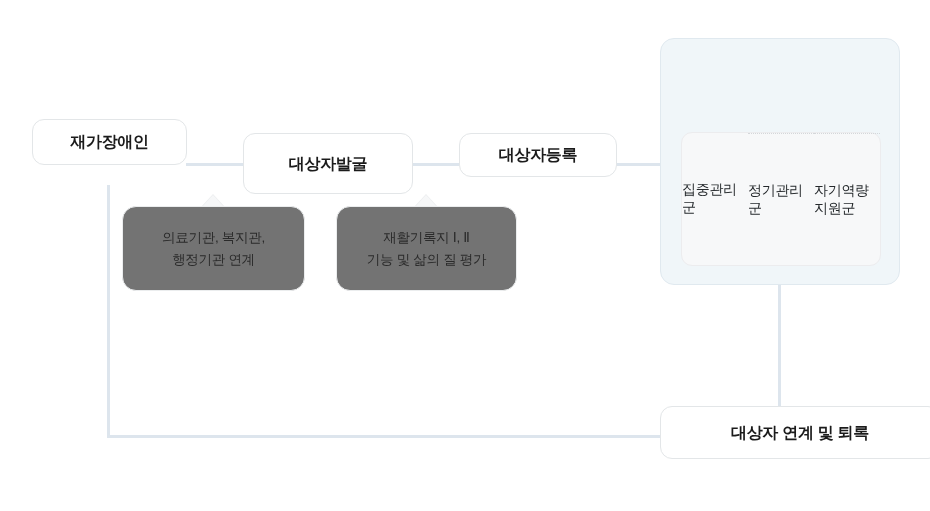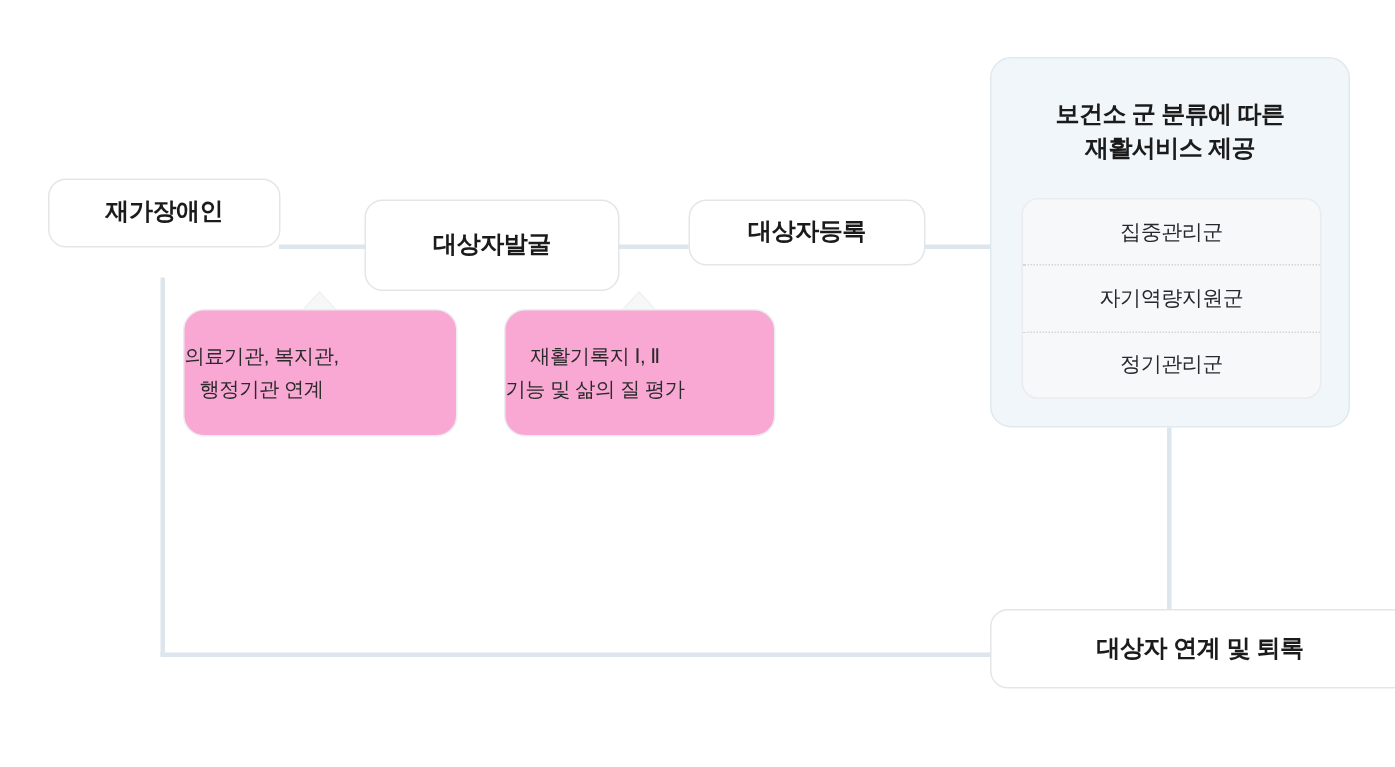--- a/index.html
+++ b/index.html
@@ -44,26 +44,26 @@
     font-weight: 700;
     color: #1b1b1b;
     letter-spacing: -0.3px;
     line-height: 1.35;
   }
 
   
   .callout {
     position: absolute;
     box-sizing: border-box;
-    background: #f9a8d4;
+    background: #737373;
     border: 1px solid #ebedee;
     border-radius: 14px;
     display: flex;
     align-items: center;
-    justify-content: flex-start;
+    justify-content: center;
     text-align: center;
   }
   .callout-label {
     font-size: 13.5px;
     font-weight: 400;
     color: #2a2a2a;
     line-height: 1.6;
     letter-spacing: -0.3px;
   }
   .callout-pointer {
@@ -96,21 +96,21 @@
     line-height: 1.45;
     letter-spacing: -0.4px;
   }
   .panel-inner {
     position: absolute;
     box-sizing: border-box;
     background: #f7f8f9;
     border: 1px solid #ececee;
     border-radius: 11px;
     display: flex;
-    flex-direction: column;
+    flex-direction: row;
     justify-content: center;
   }
   .panel-item {
     flex: 1 1 0;
     display: flex;
     align-items: center;
     justify-content: center;
     font-size: 14px;
     font-weight: 400;
     color: #25292c;
@@ -163,34 +163,30 @@
     <div class="callout-pointer" style="left:79px; top:-11px;"></div>
     <div class="callout" style="left:0; top:0; width:181px; height:85px;">
       <span class="callout-label">
         <span>재활기록지 Ⅰ, Ⅱ</span><br>
         <span>기능 및 삶의 질 평가</span>
       </span>
     </div>
   </div>
 
   <div class="panel" style="left:660px; top:38px; width:240px; height:247px;">
-    <div class="panel-title">
-      <span>보건소 군 분류에 따른</span><br>
-      <span>재활서비스 제공</span>
-    </div>
 
     <div class="panel-inner" style="left:20px; top:93px; width:200px; height:134px;">
       <div class="panel-item">
         <span>집중관리군</span>
       </div>
       <div class="panel-item">
-        <span>자기역량지원군</span>
+        <span>정기관리군</span>
       </div>
       <div class="panel-item">
-        <span>정기관리군</span>
+        <span>자기역량지원군</span>
       </div>
     </div>
   </div>
 
   <div class="node" style="left:660px; top:406px; width:280px; height:53px;">
     <span class="node-label">대상자 연계 및 퇴록</span>
   </div>
 
 </div>
 

